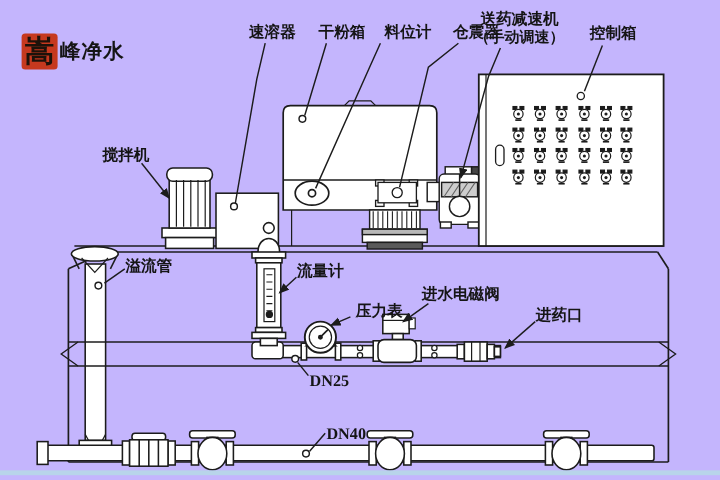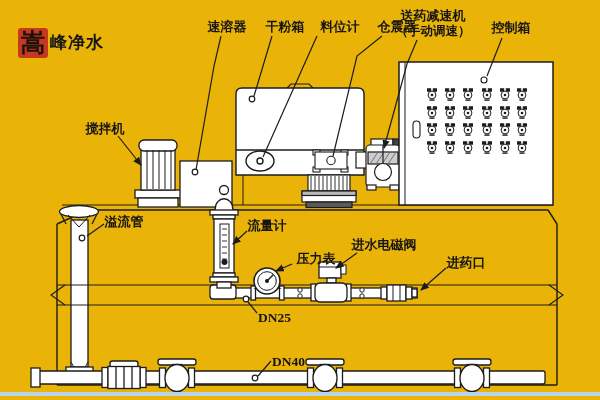--- a/index.html
+++ b/index.html
@@ -1,17 +1,17 @@
 <!DOCTYPE html>
 <html><head>
 <meta charset="utf-8">
 <style>
   html,body{margin:0;padding:0;background:#fff;}
   .stage{
-    position:relative;width:600px;height:400px;background:#eab308;overflow:hidden;
+    position:relative;width:600px;height:400px;background:#c4b5fd;overflow:hidden;
     font-family:"Liberation Serif","DejaVu Serif",serif;
     text-decoration:underline;
   }
   svg text{
     font-family:"Liberation Serif","DejaVu Serif",serif;
     font-weight:bold;fill:#151515;
   }
   .cn{font-size:13px;}
   .cn-sm{font-size:12.5px;}
   .dn{font-size:13.5px;font-weight:600;}

